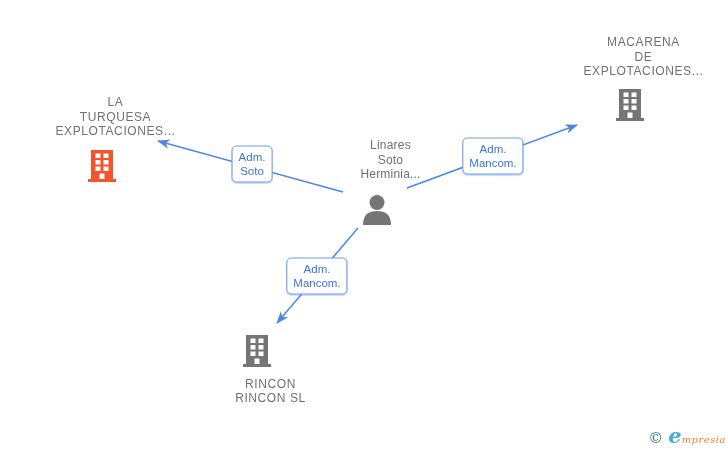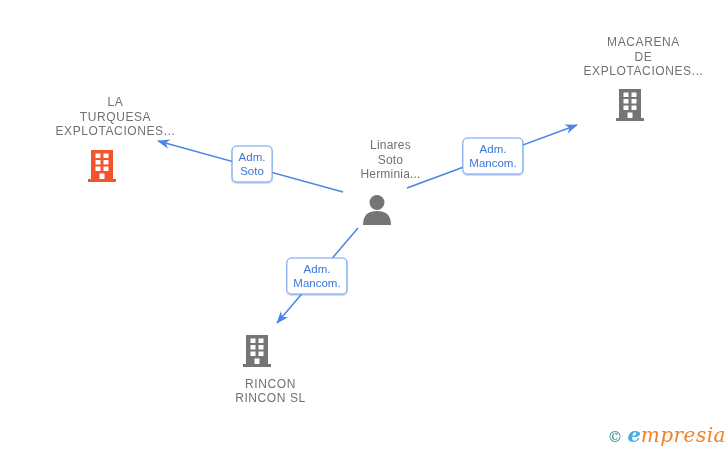--- a/index.html
+++ b/index.html
@@ -91,21 +91,21 @@
   }
   .wm-brand { display: flex; align-items: baseline; font-style: italic; }
   .wm-initial {
     color: var(--logo-blue, #45aede);
     font-size: 21px;
     font-weight: bold;
     line-height: 18px;
   }
   .wm-rest {
     color: var(--logo-orange, #ef8326);
-    font-size: 20px;
+    font-size: 10px;
     letter-spacing: 0.5px;
   }
 </style>
 </head>
 <body>
 
 <div class="stage">
 
   <svg class="edges" viewBox="0 0 728 450" aria-hidden="true">
     <defs>

